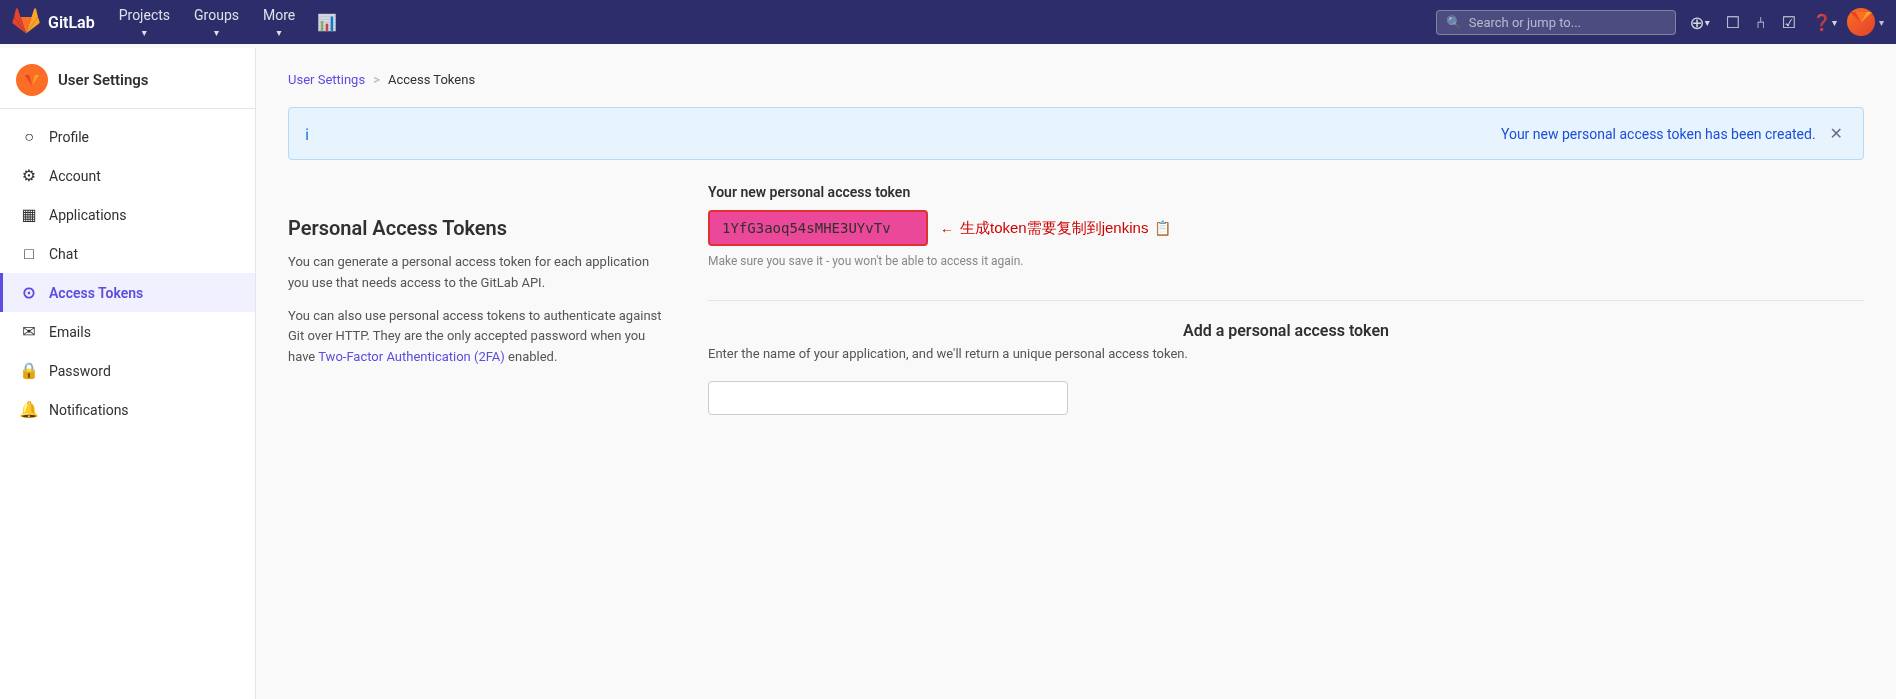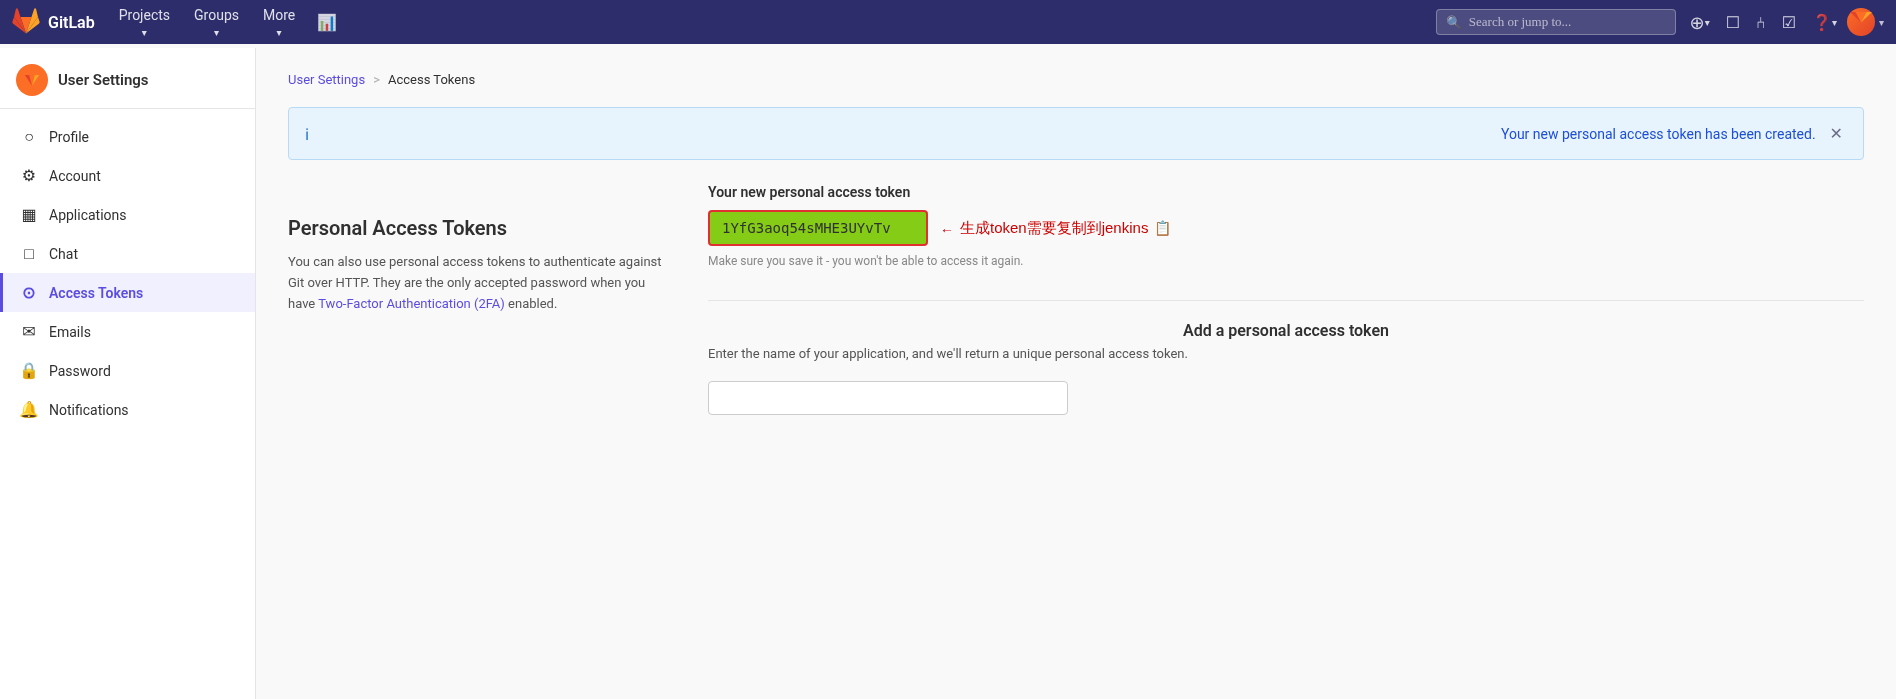--- a/index.html
+++ b/index.html
@@ -244,21 +244,21 @@
       align-items: center;
       gap: 12px;
       margin-bottom: 8px;
     }
     .token-value-box {
       border: 2px solid #e03030;
       border-radius: 4px;
       padding: 8px 12px;
       font-size: 14px;
       font-family: monospace;
-      background: #84cc16;
+      background: #ec4899;
       color: #303030;
       min-width: 220px;
     }
     .token-annotation {
       color: #cc0000;
       font-size: 14px;
       font-family: 'Microsoft YaHei', sans-serif;
       display: flex;
       align-items: center;
       gap: 6px;
@@ -342,21 +342,21 @@
   <div class="topnav-link">
     <span>More</span>
     <span class="chevron-down">▾</span>
   </div>
   <div class="topnav-icon-btn">📊</div>
 
   <div class="topnav-spacer"></div>
 
   <div class="topnav-search">
     <span>🔍</span>
-    <span style="color:rgba(255,255,255,0.6);font-size:13px;font-family:Liberation Serif, serif;">Search or jump to...</span>
+    <span style="color:rgba(255,255,255,0.6);font-size:13px;">Search or jump to...</span>
   </div>
 
   <div class="topnav-icons">
     <div class="topnav-icon-btn" style="font-size:18px;">⊕ <span style="font-size:10px;">▾</span></div>
     <div class="topnav-icon-btn">☐</div>
     <div class="topnav-icon-btn">⑃</div>
     <div class="topnav-icon-btn">☑</div>
     <div class="topnav-icon-btn">❓ <span style="font-size:10px;">▾</span></div>
     <div class="avatar-circle">
       <svg viewBox="0 0 28 28" width="28" height="28">
@@ -430,20 +430,21 @@
     <div class="alert-banner">
       <span class="alert-icon">ℹ</span>
       <span class="alert-text">Your new personal access token has been created.</span>
       <span class="alert-close">✕</span>
     </div>
 
     <div class="content-grid">
 
       <div class="left-column">
         <h2 class="section-title">Personal Access Tokens</h2>
+        <p class="section-desc">You can generate a personal access token for each application you use that needs access to the GitLab API.</p>
         <p class="section-desc">
           <span>You can also use personal access tokens to authenticate against Git over HTTP. They are the only accepted password when you have </span>
           <span class="link-text">Two-Factor Authentication (2FA)</span>
           <span> enabled.</span>
         </p>
       </div>
 
       <div class="right-column">
 
         <div class="token-display-label">Your new personal access token</div>

